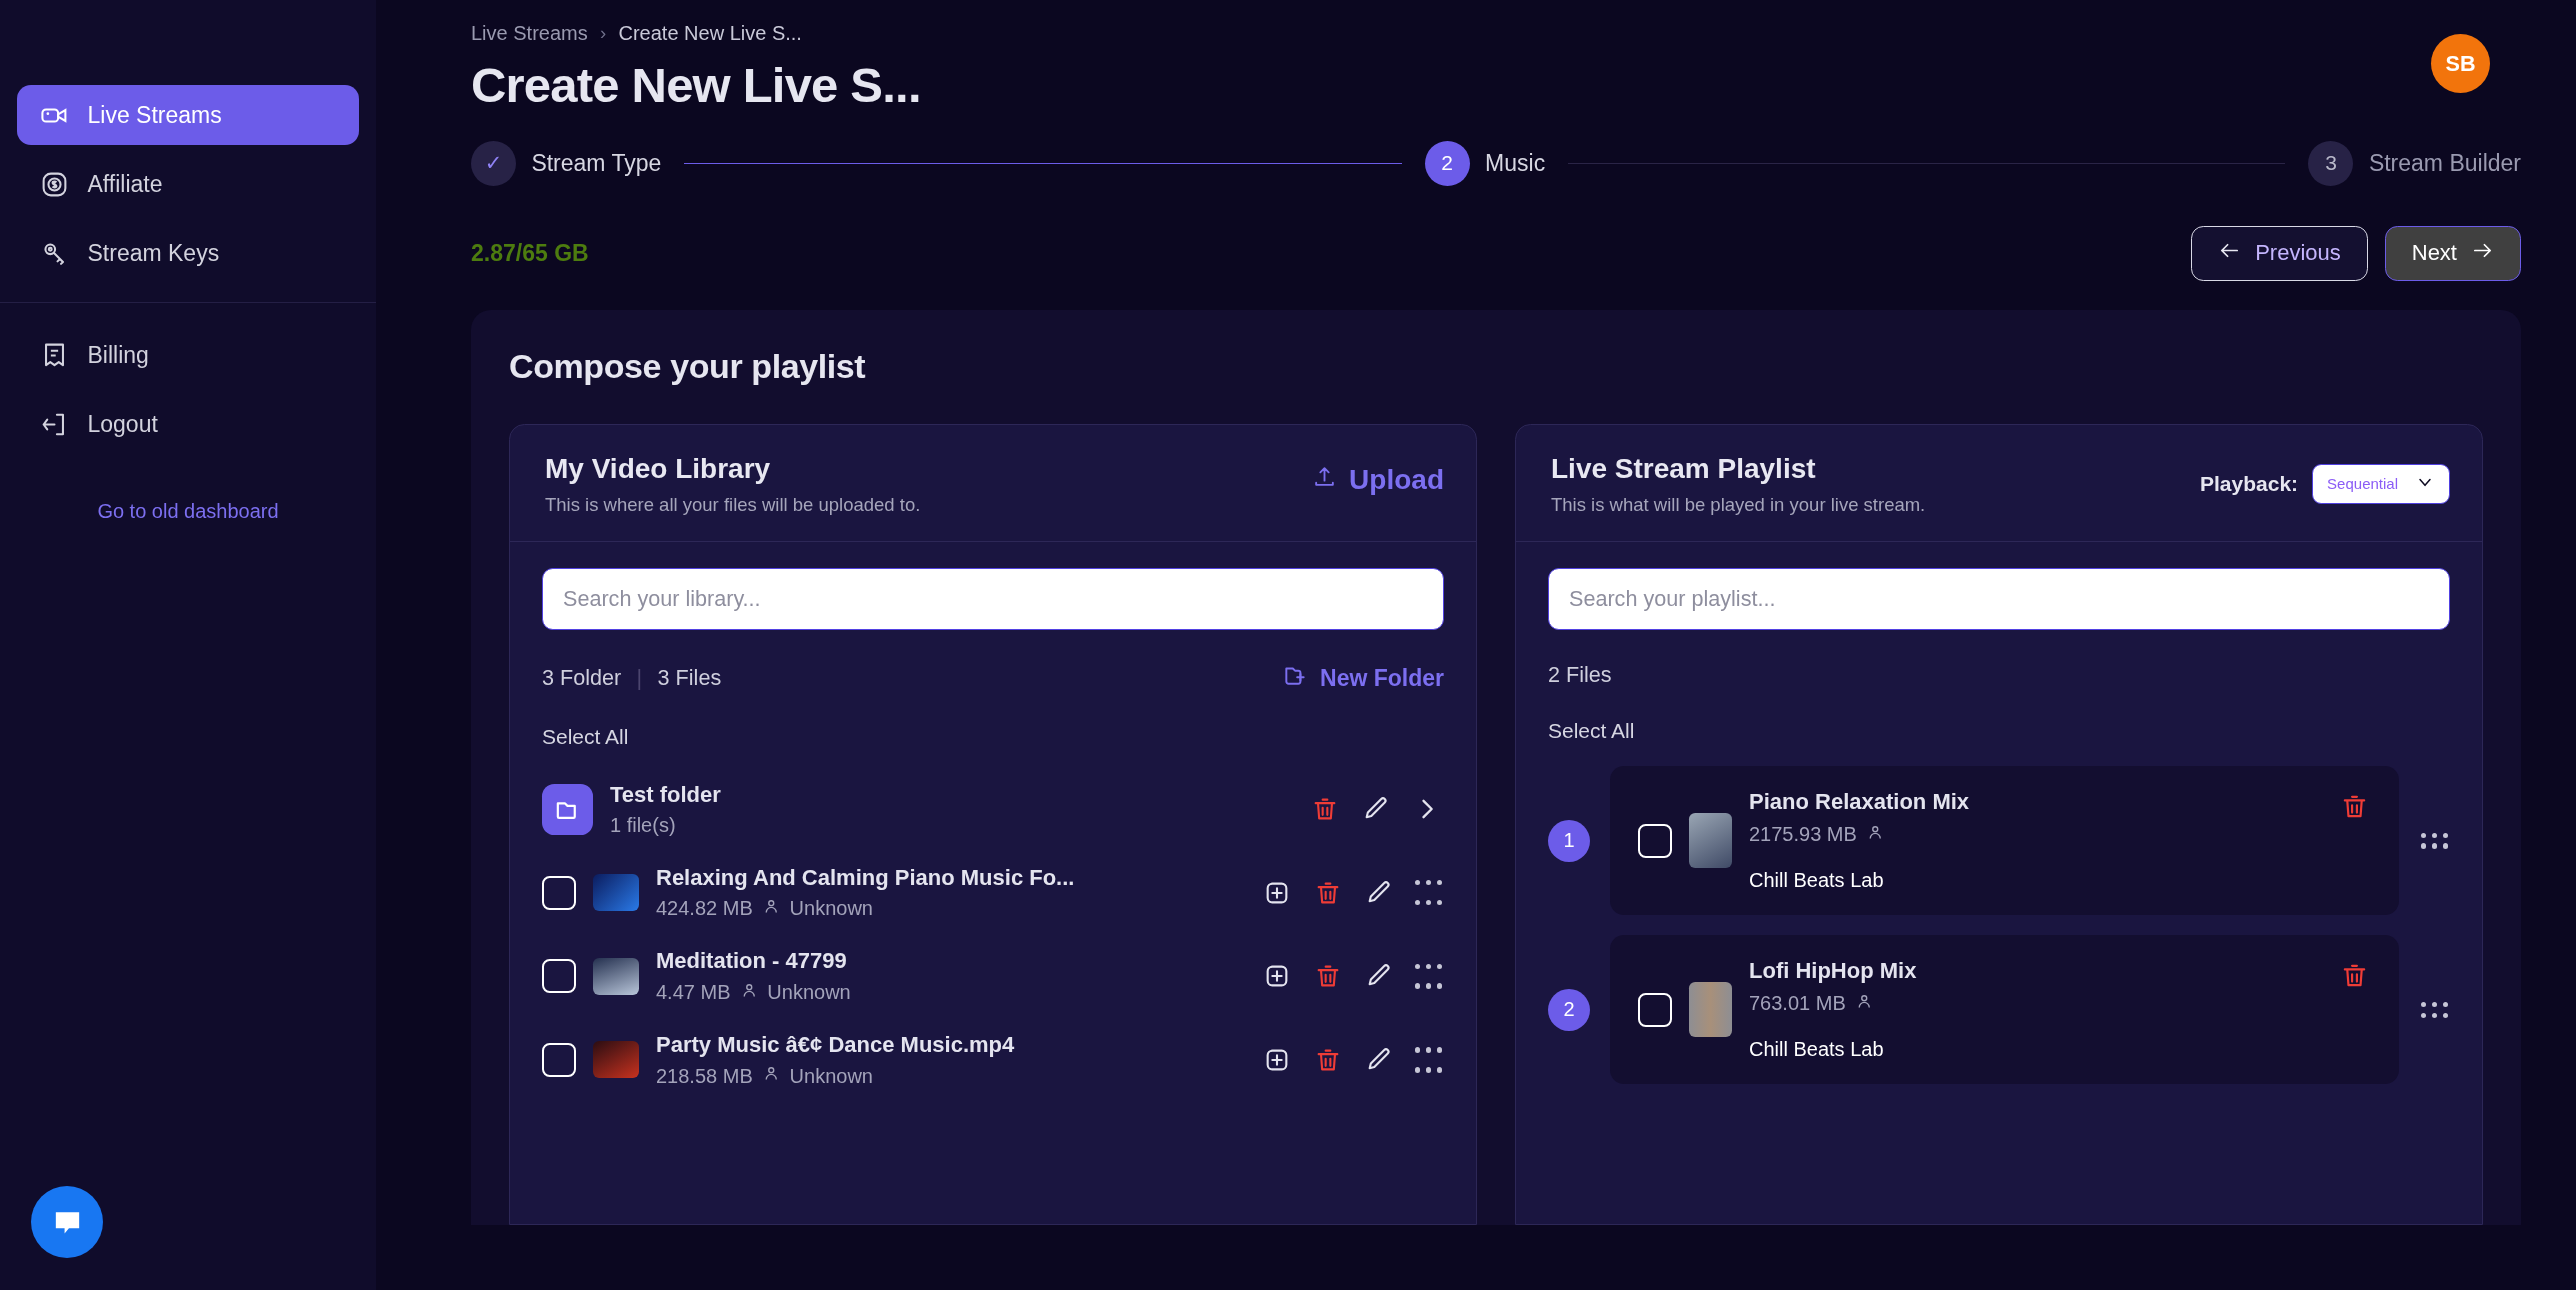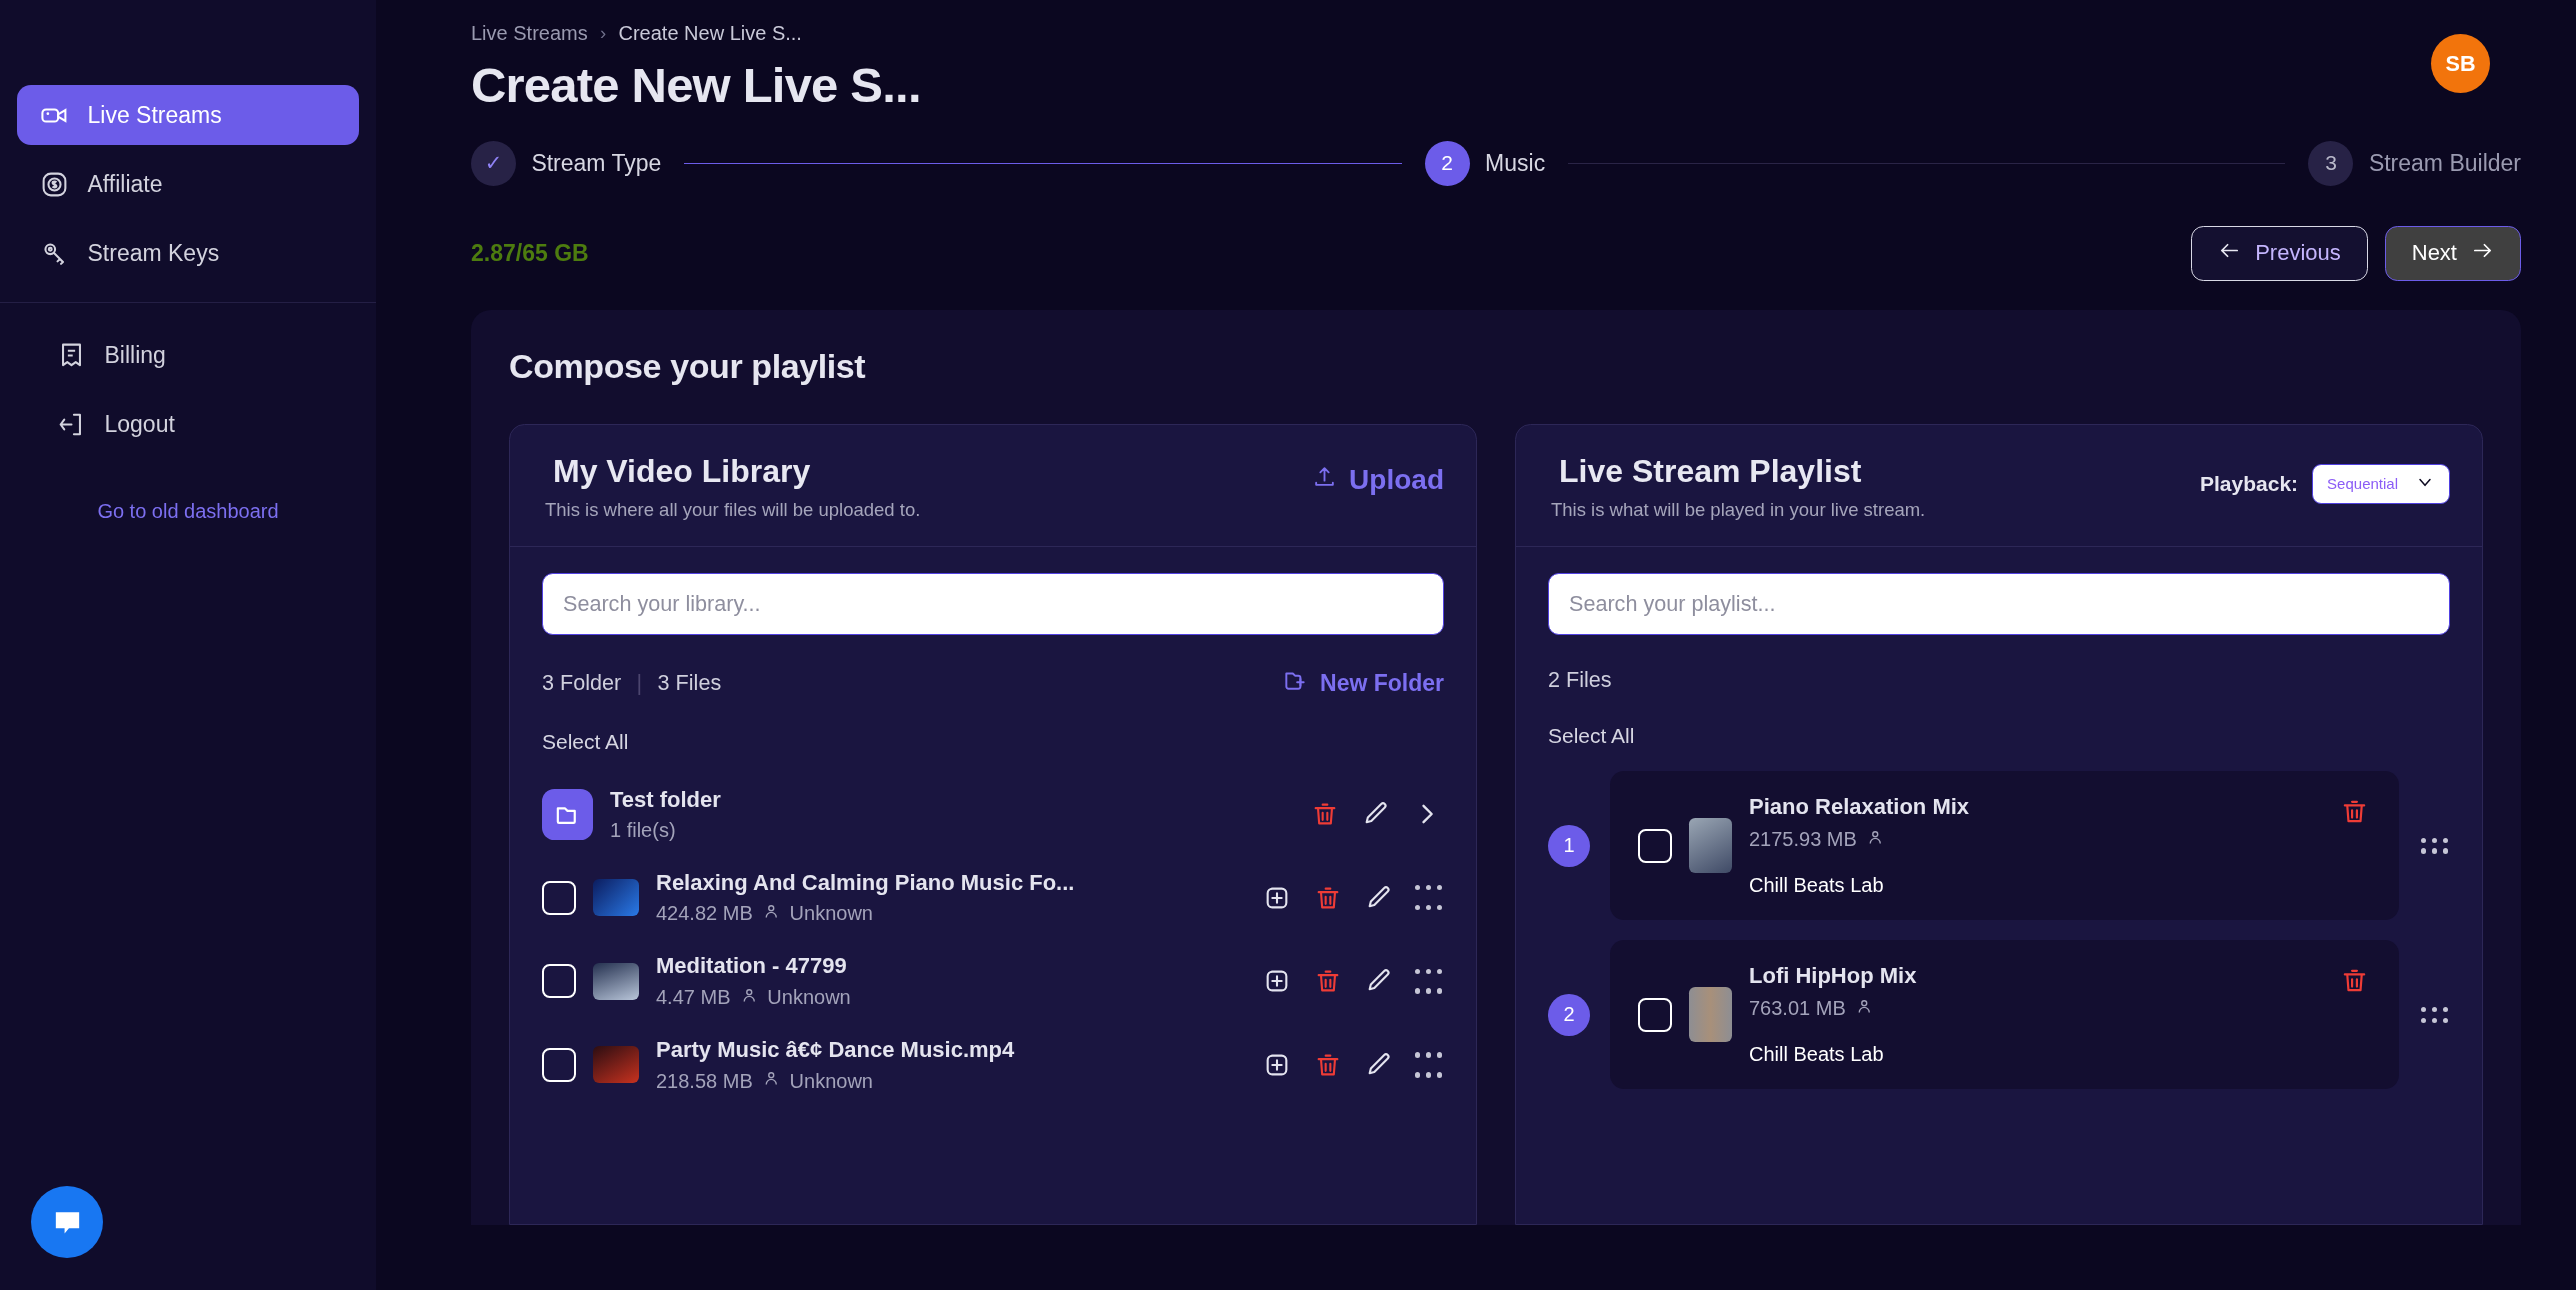--- a/index.html
+++ b/index.html
@@ -30,21 +30,21 @@
     display: flex; align-items: center; gap: 18.5px;
     height: 60px; padding: 0 23px; border-radius: 14px;
     color: #d3d3de; font-size: 23px; cursor: pointer;
     margin-bottom: 9.2px;
   }
   .nav-item.active { background: #6c5ce9; color: #ffffff; }
   .nav-ico { width: 29px; height: 29px; flex: 0 0 29px; display:flex; align-items:center; justify-content:center; }
   .nav-ico svg { width: 29px; height: 29px; }
 
   .nav-divider { height: 0.8px; background: #241f45; margin: 18.5px 0 23px 0; }
-  .nav-lower { padding: 0 34px; }
+  .nav-lower { padding: 0 17px; }
   .old-dash {
     margin-top: 45px; text-align: center; color: #7c6ff0;
     font-size: 20px; cursor: pointer;
   }
   .chat-fab {
     position: absolute; left: 31px; bottom: 32px;
     width: 72px; height: 72px; border-radius: 50%;
     background: #1877f2; display: flex; align-items: center; justify-content: center;
     cursor: pointer;
   }
@@ -109,21 +109,21 @@
     flex: 1 1 0; min-width: 0;
     background: #1a1540;
     border: 0.8px solid #2d2757;
     border-radius: 15.4px 15.4px 0 0;
     min-height: 801px;
   }
   .panel-head {
     display:flex; align-items:flex-start; justify-content: space-between;
     padding: 28px 32px 25px 35px; border-bottom: 0.8px solid #2d2757;
   }
-  .panel-title { font-size: 32px; font-weight: bold; color: #e8e8f2; margin-left: 8px; }
+  .panel-title { font-size: 28px; font-weight: bold; color: #e8e8f2; }
   .panel-sub { font-size: 18.5px; color: #a5a5bb; margin-top: 9.2px; }
   .upload-link {
     display:flex; align-items:center; gap:12.3px;
     color:#7c6ff0; font-size:28px; font-weight:bold; cursor:pointer; margin-top: 10.8px;
   }
   .playback-wrap { display:flex; align-items:center; gap:14px; margin-top: 10.8px; }
   .playback-label { font-size: 21px; font-weight: bold; color:#e6e6f0; white-space: nowrap; }
   .playback-select {
     background:#ffffff; border:1.5px solid #4f3fe0; border-radius: 9.2px;
     padding: 7.7px 14px; display:flex; align-items:center; gap: 17px;

